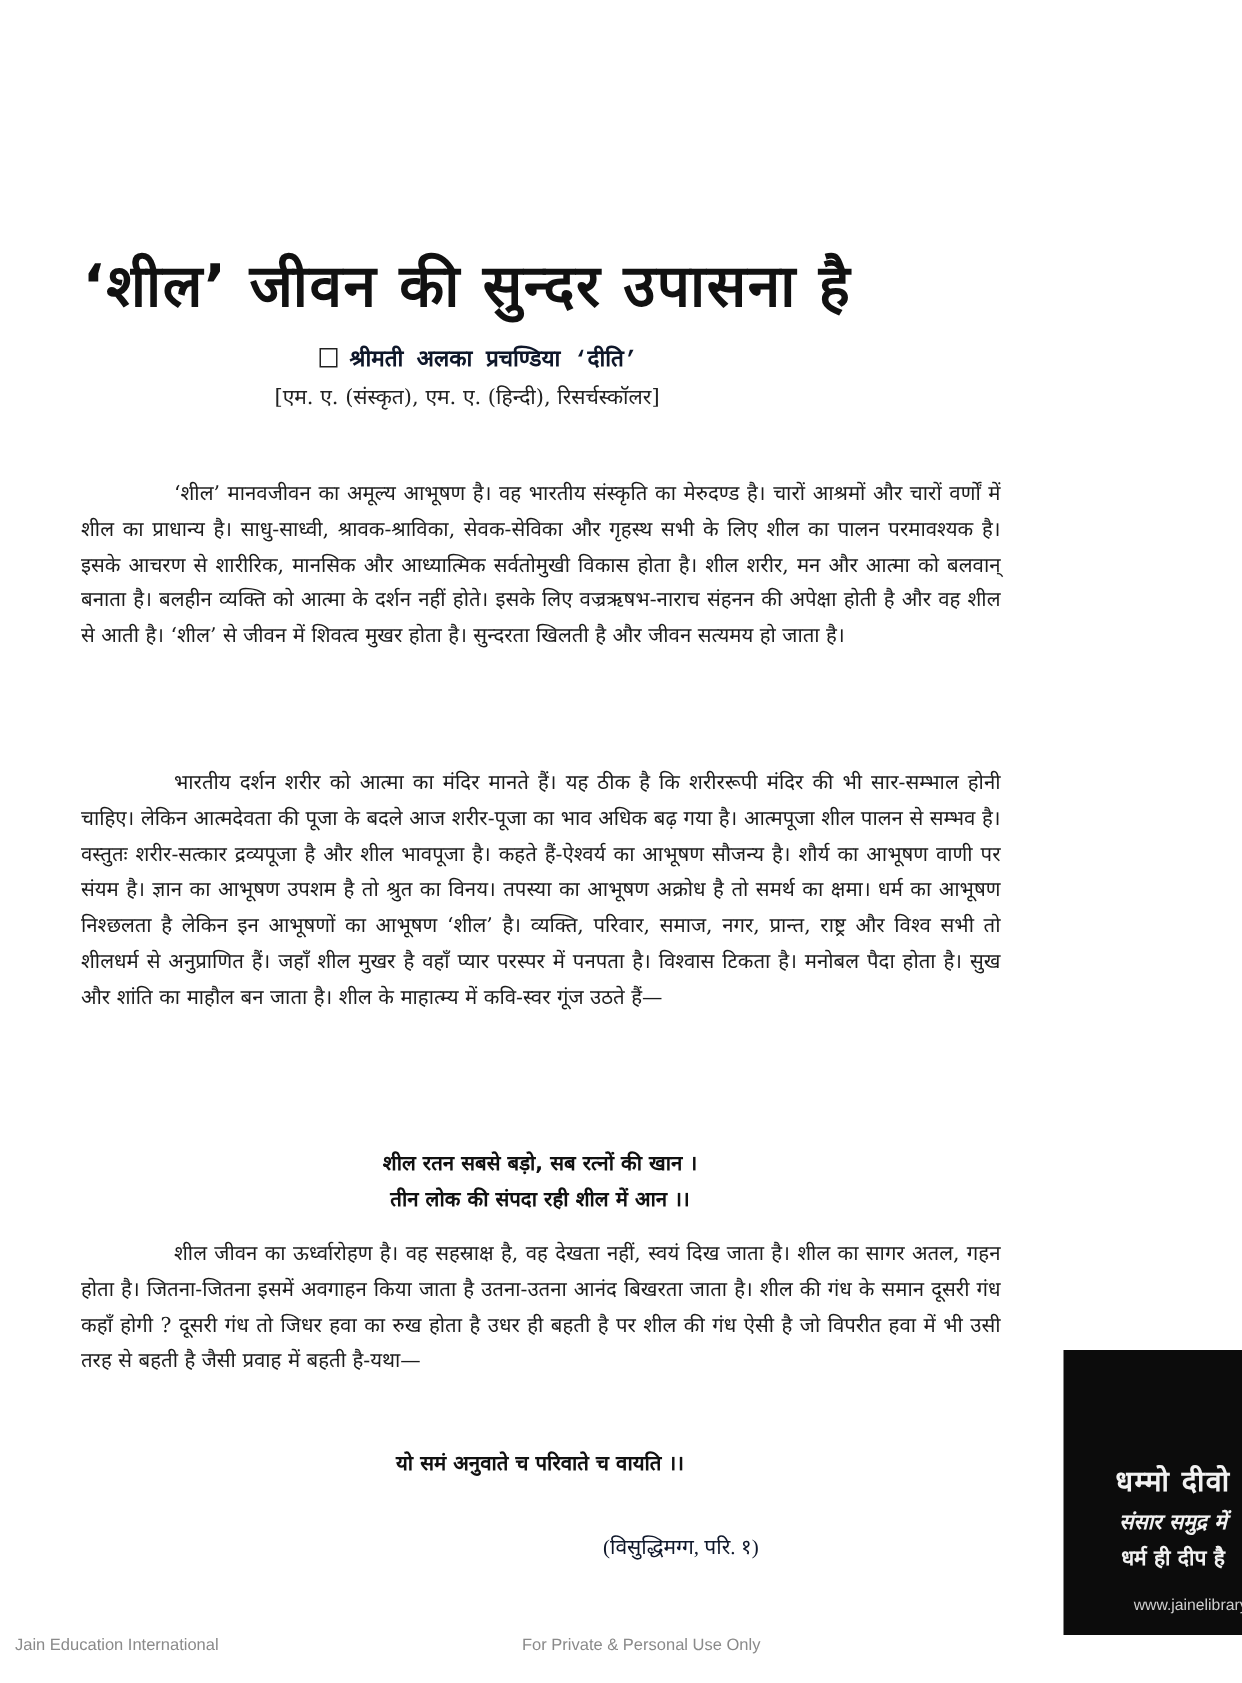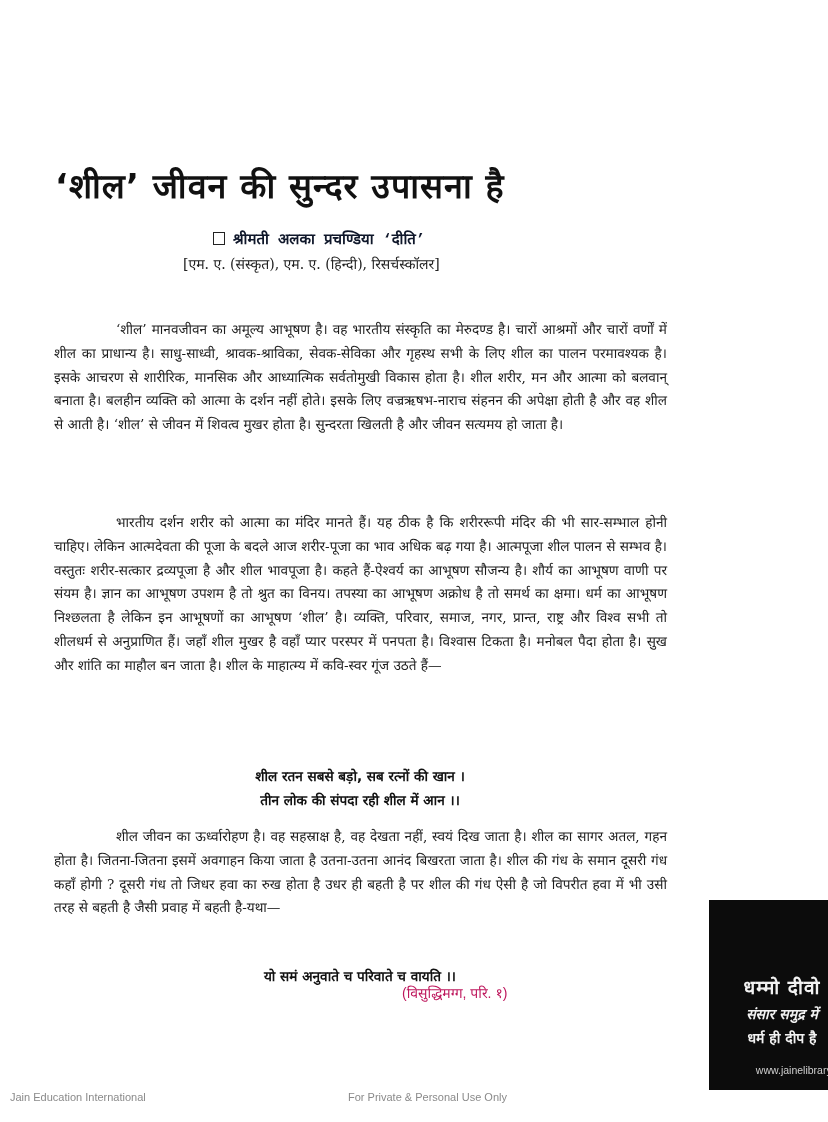--- a/index.html
+++ b/index.html
@@ -5,21 +5,21 @@
   html, body { margin: 0; padding: 0; }
   body {
     width: 828px; height: 1122px; background: #ffffff; position: relative;
     overflow: hidden; color: #1a1a1a;
     font-family: "DejaVu Sans", sans-serif;
   }
   .title {
     position: absolute; left: 0; top: 162px; width: 740px; text-align: left;
     padding-left: 55px; box-sizing: border-box;
     font-family: "DejaVu Sans", sans-serif; font-weight: bold;
-    font-size: 34px; letter-spacing: 1px; color: #111;
+    font-size: 39px; letter-spacing: 1px; color: #111;
   }
   .author {
     position: absolute; left: 213px; top: 228px;
     font-family: Liberation Mono, monospace; font-weight: bold; font-size: 15px; color: #0f172a;
   }
   .author .box {
     display: inline-block; width: 10px; height: 11px; border: 1.5px solid #222;
     margin-right: 8px; vertical-align: -1px;
   }
   .credentials {
@@ -36,22 +36,22 @@
   .p2 { top: 511px; }
   .p3 { top: 825px; }
   .verse {
     position: absolute; left: 0; width: 720px; text-align: center;
     font-family: "DejaVu Sans", sans-serif; font-weight: bold; font-size: 13.6px;
     line-height: 24px; color: #111;
   }
   .v1 { top: 764px; }
   .v2 { top: 964px; }
   .citation {
-    position: absolute; left: 402px; top: 983px;
-    font-family: Liberation Sans, sans-serif; font-size: 14px; color: #be185d;
+    position: absolute; left: 402px; top: 1021px;
+    font-family: Liberation Serif, serif; font-size: 14px; color: #0f172a;
   }
   .footer-left {
     position: absolute; left: 10px; top: 1091px; font-size: 11px; color: #8a8a8a;
     font-family: "Liberation Sans", sans-serif;
     text-align: center;
   }
   .footer-center {
     position: absolute; left: 348px; top: 1091px; font-size: 11px; color: #8a8a8a;
     font-family: "Liberation Sans", sans-serif;
   }

